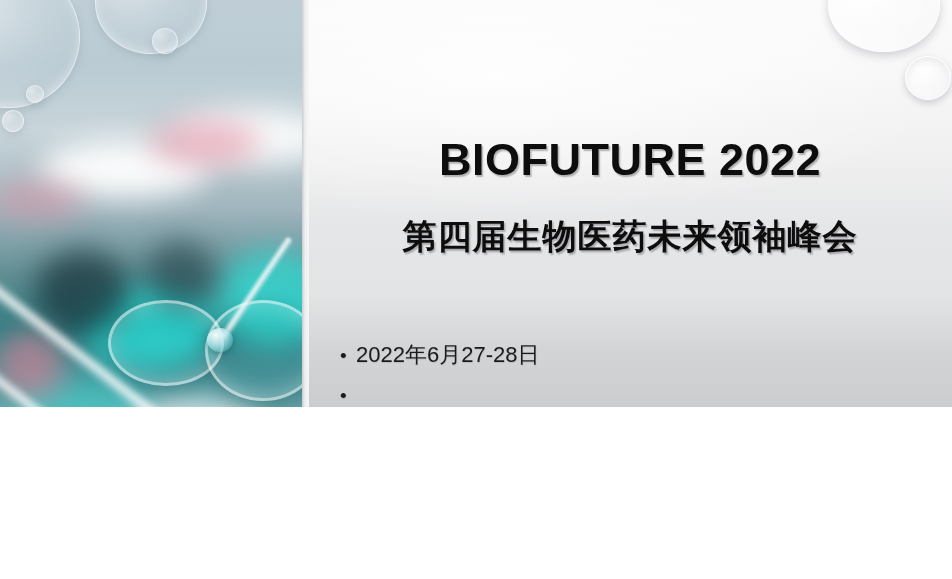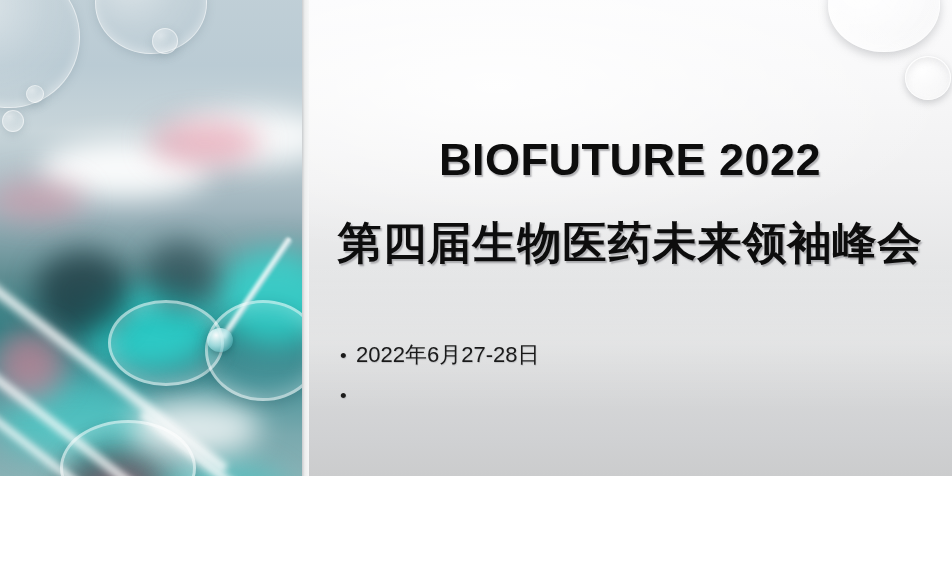--- a/index.html
+++ b/index.html
@@ -3,21 +3,21 @@
 <meta charset="utf-8">
 <style>
   html, body {
     margin: 0;
     padding: 0;
     background: #ffffff;
   }
   .slide {
     position: relative;
     width: 952px;
-    height: 476px;
+    height: 407px;
     overflow: hidden;
     font-family: "Liberation Sans", "DejaVu Sans", sans-serif;
     background: linear-gradient(to bottom,
         #fbfbfc 0%,
         #f7f7f8 18%,
         #f0f0f1 38%,
         #e4e5e6 58%,
         #d9dadb 76%,
         #d0d1d3 92%,
         #cbcccd 100%);
@@ -189,21 +189,21 @@
     color: #0d0d0d;
     text-shadow: 1.5px 1.5px 1.5px rgba(120,120,125,0.55);
     white-space: nowrap;
   }
   .subtitle {
     position: absolute;
     left: 0;
     top: 214px;
     width: 600px;
     text-align: center;
-    font-size: 44px;
+    font-size: 34px;
     font-weight: bold;
     letter-spacing: 1px;
     color: #0d0d0d;
     text-shadow: 1.5px 1.5px 1.5px rgba(120,120,125,0.55);
     white-space: nowrap;
   }
   .bullets {
     position: absolute;
     left: 340px;
     top: 340px;

